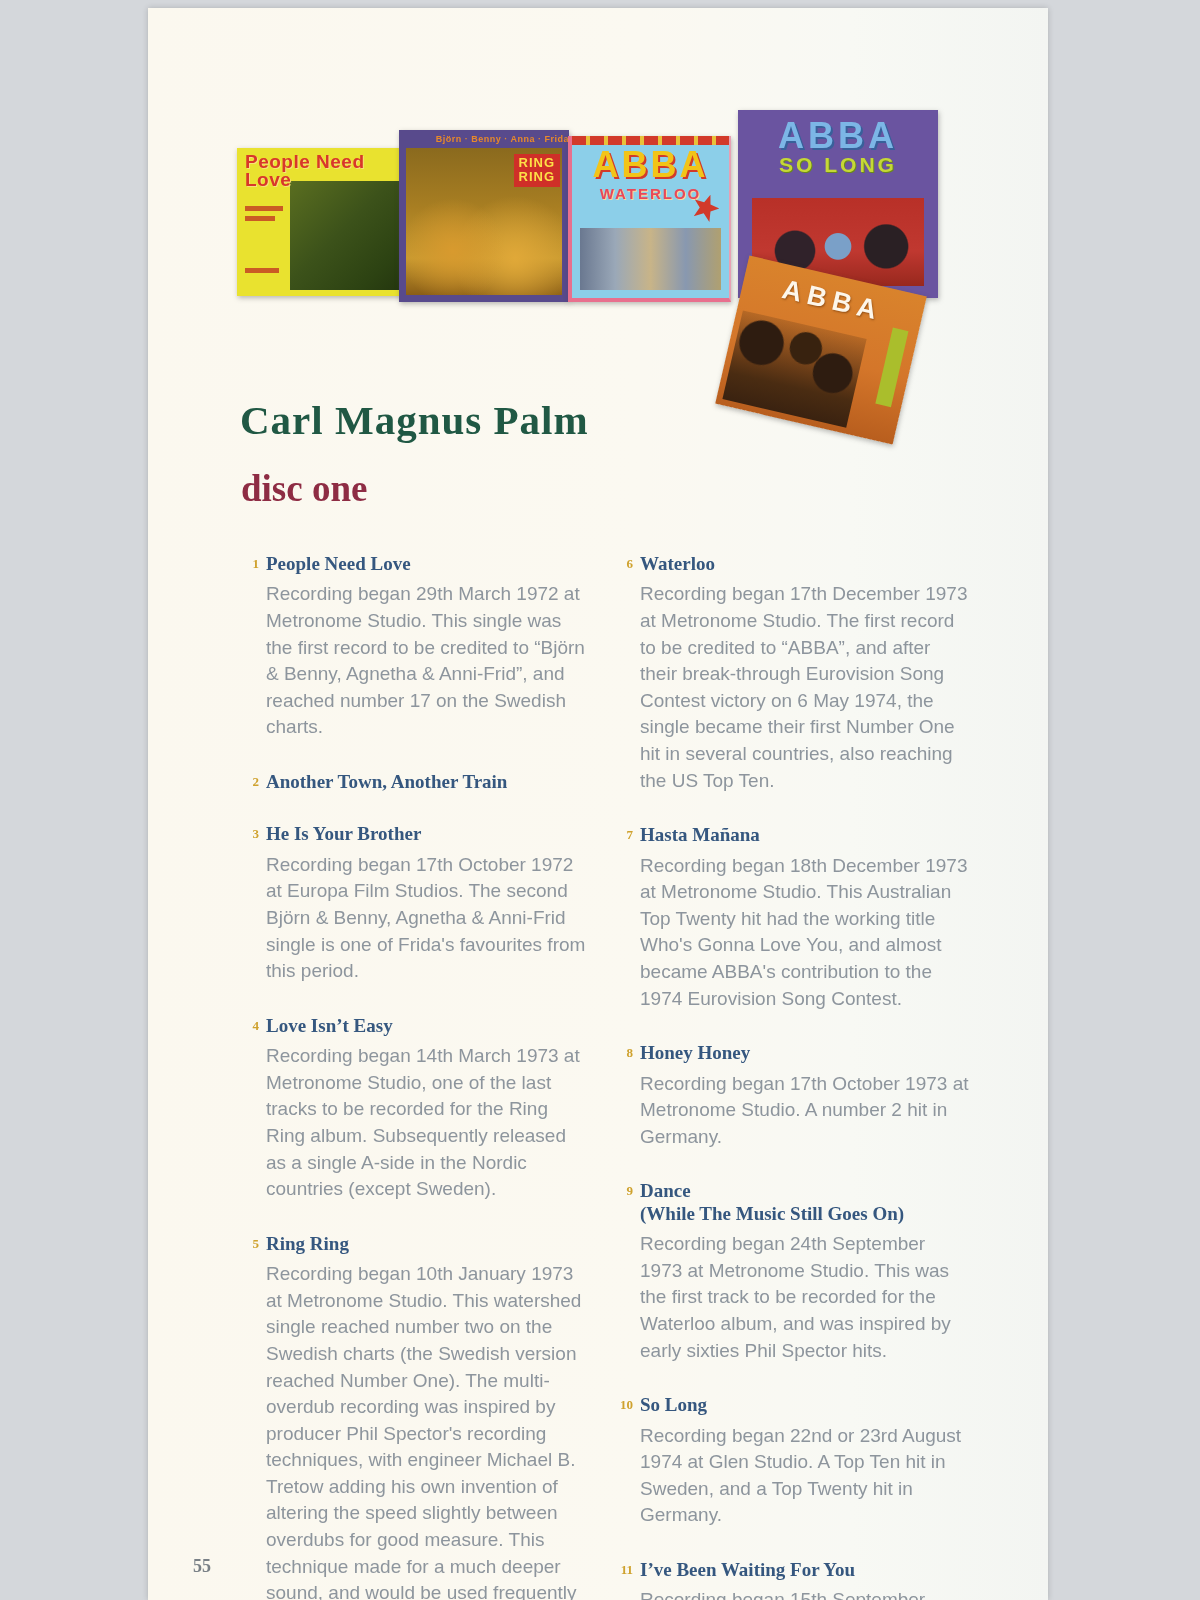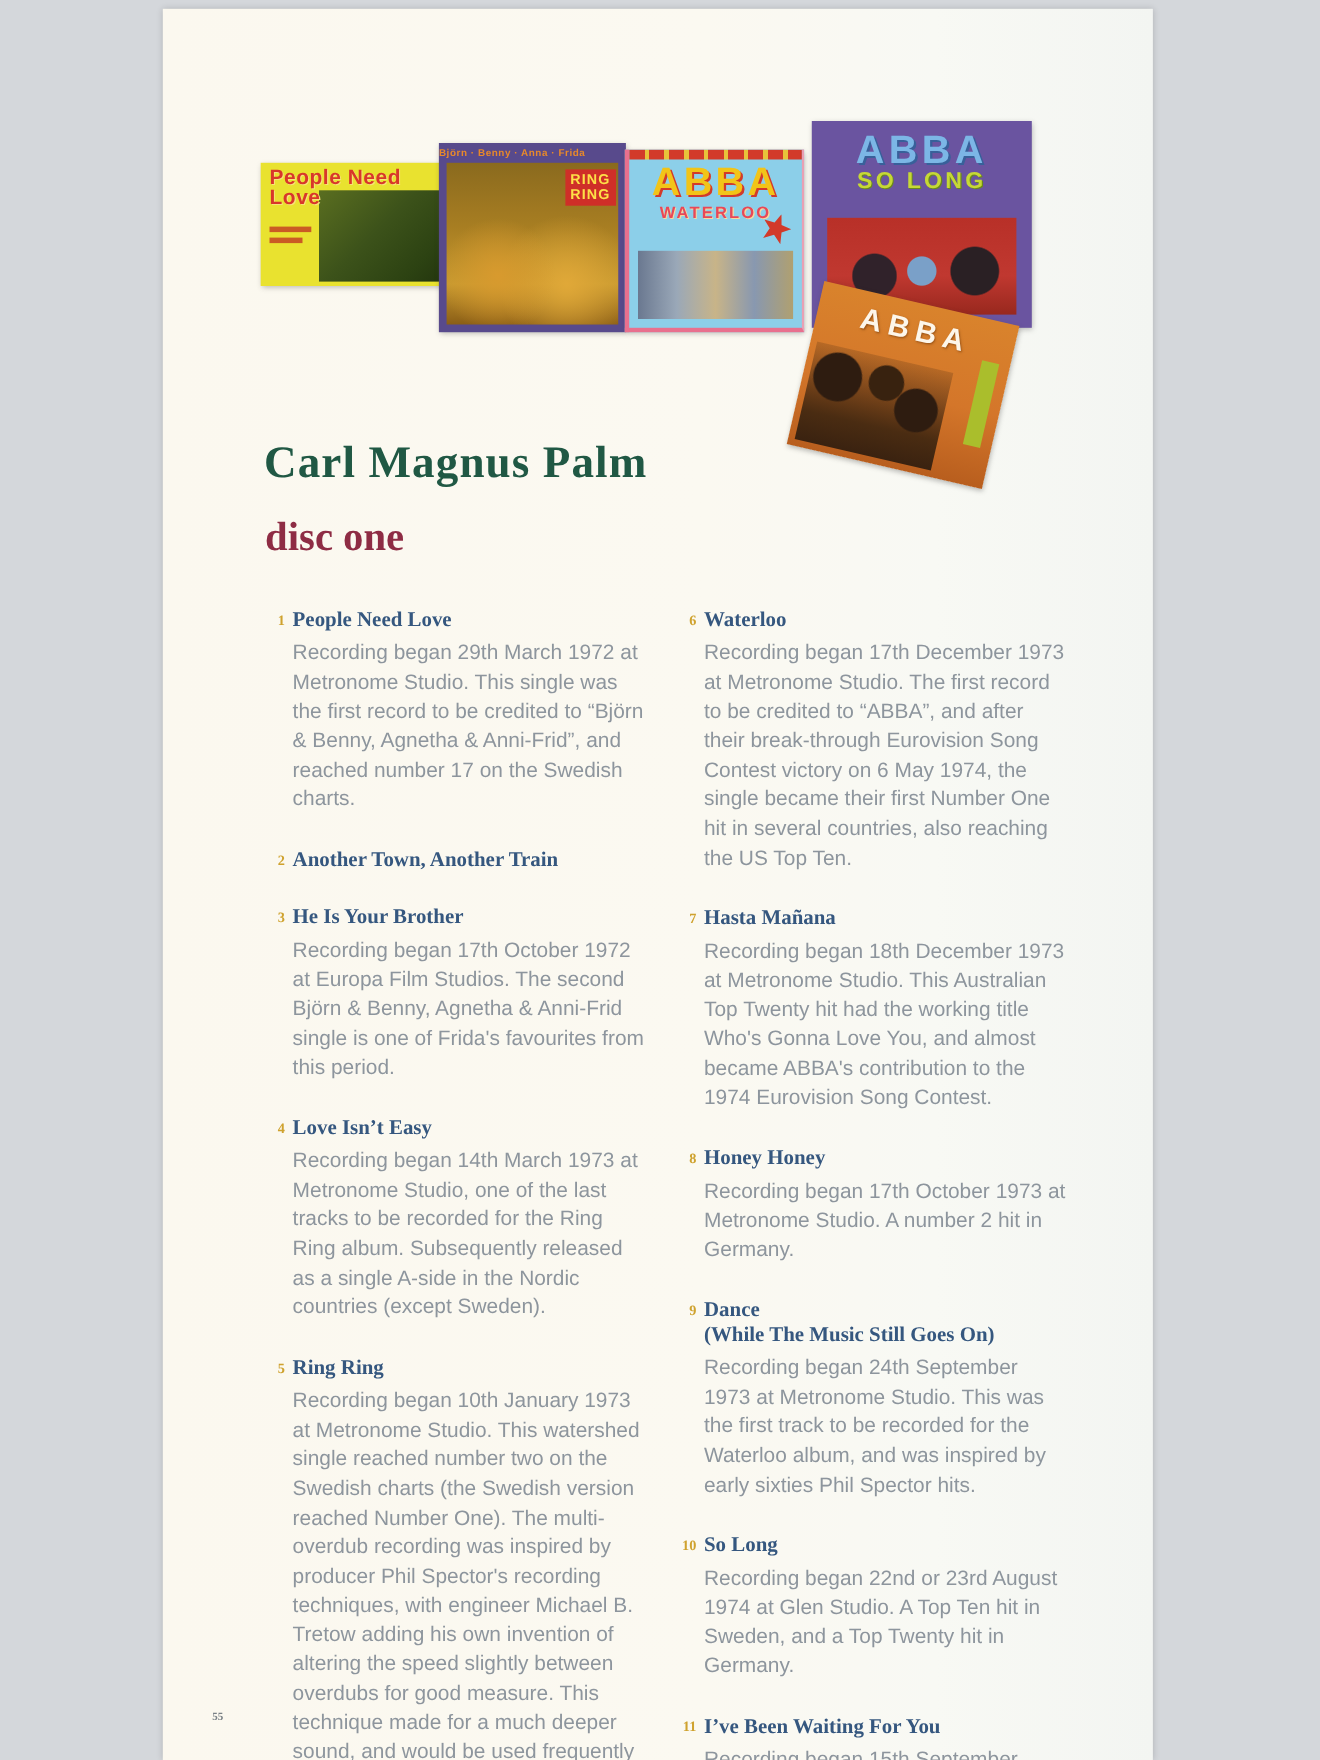--- a/index.html
+++ b/index.html
@@ -9,30 +9,30 @@
     font-family:"Liberation Sans",sans-serif;
     position:relative;overflow:hidden;
   }
   .page{
     position:absolute;left:148px;top:8px;width:900px;height:1592px;
     background:linear-gradient(90deg,#fbf8ef 0%,#fbf9f1 55%,#f8f9f4 78%,#f3f5f2 100%);
     box-shadow:0 0 6px rgba(0,0,0,.18);
   }
   
   .cover{position:absolute;box-shadow:1px 2px 5px rgba(60,60,60,.35);overflow:hidden;}
-  .cover-pnl{left:89px;top:140px;width:176px;height:112px;background:#e9e22f;}
+  .cover-pnl{left:89px;top:140px;width:176px;height:148px;background:#e9e22f;}
   .pnl-title{position:relative;z-index:2;color:#d8372a;font-weight:bold;
     font-size:19px;line-height:.95;padding:5px 0 0 8px;white-space:pre-line;
     text-shadow:1px 1px 0 #f7e27a;letter-spacing:.5px;}
   .pnl-photo{position:absolute;left:30%;top:22%;right:4%;bottom:4%;
     background:linear-gradient(135deg,#5a6e20 0%,#3c521a 45%,#2c4212 80%,#23350e 100%);}
   .pnl-textbar{position:absolute;left:8px;height:5px;background:#c23a22;opacity:.8;}
   
   .cover-rr{left:251px;top:122px;width:170px;height:172px;background:#584a8c;padding:0;}
-  .rr-artists{color:#e8892a;font-weight:bold;font-size:9px;text-align:left;
+  .rr-artists{color:#e8892a;font-weight:bold;font-size:9px;text-align:right;
     padding:4px 0 3px 0;letter-spacing:.5px;}
   .rr-photo{position:absolute;left:7px;top:18px;right:7px;bottom:7px;
     background:
       radial-gradient(circle at 30% 70%,#d89a2e 0%,rgba(0,0,0,0) 35%),
       radial-gradient(circle at 70% 75%,#e0a838 0%,rgba(0,0,0,0) 40%),
       linear-gradient(180deg,#8a6a1e 0%,#a87e22 40%,#c89a30 75%,#8a5e16 100%);}
   .rr-label{position:absolute;right:9px;top:24px;background:#cf2f28;color:#fde047;
     font-weight:bold;font-size:13px;line-height:1.1;padding:2px 5px;text-align:right;
     white-space:pre-line;letter-spacing:1px;}
   
@@ -85,21 +85,21 @@
   .col-left{left:118px;width:320px;}
   .col-right{left:492px;width:332px;}
   .entry{position:relative;margin-bottom:30px;}
   .track-num{position:absolute;left:-27px;top:3px;width:20px;text-align:right;
     color:#cfa22e;font-size:13px;font-weight:bold;font-family:"Liberation Serif",serif;}
   .track-title{font-family:"Liberation Serif",serif;font-weight:bold;font-size:19px;
     color:#35577f;line-height:1.18;margin-bottom:6px;white-space:pre-line;}
   .track-desc{font-size:19px;color:#8d959d;line-height:1.4;}
   
   .pagenum{position:absolute;left:45px;top:1548px;font-family:"Liberation Serif",serif;
-    font-weight:bold;font-size:10px;color:#798086;}
+    font-weight:bold;font-size:18px;color:#798086;}
 </style>
 </head>
 <body>
 
 <div class="page">
 
   <div class="cover cover-pnl">
     <div class="pnl-title">People Need
 Love</div>
     <div class="pnl-photo"></div>

